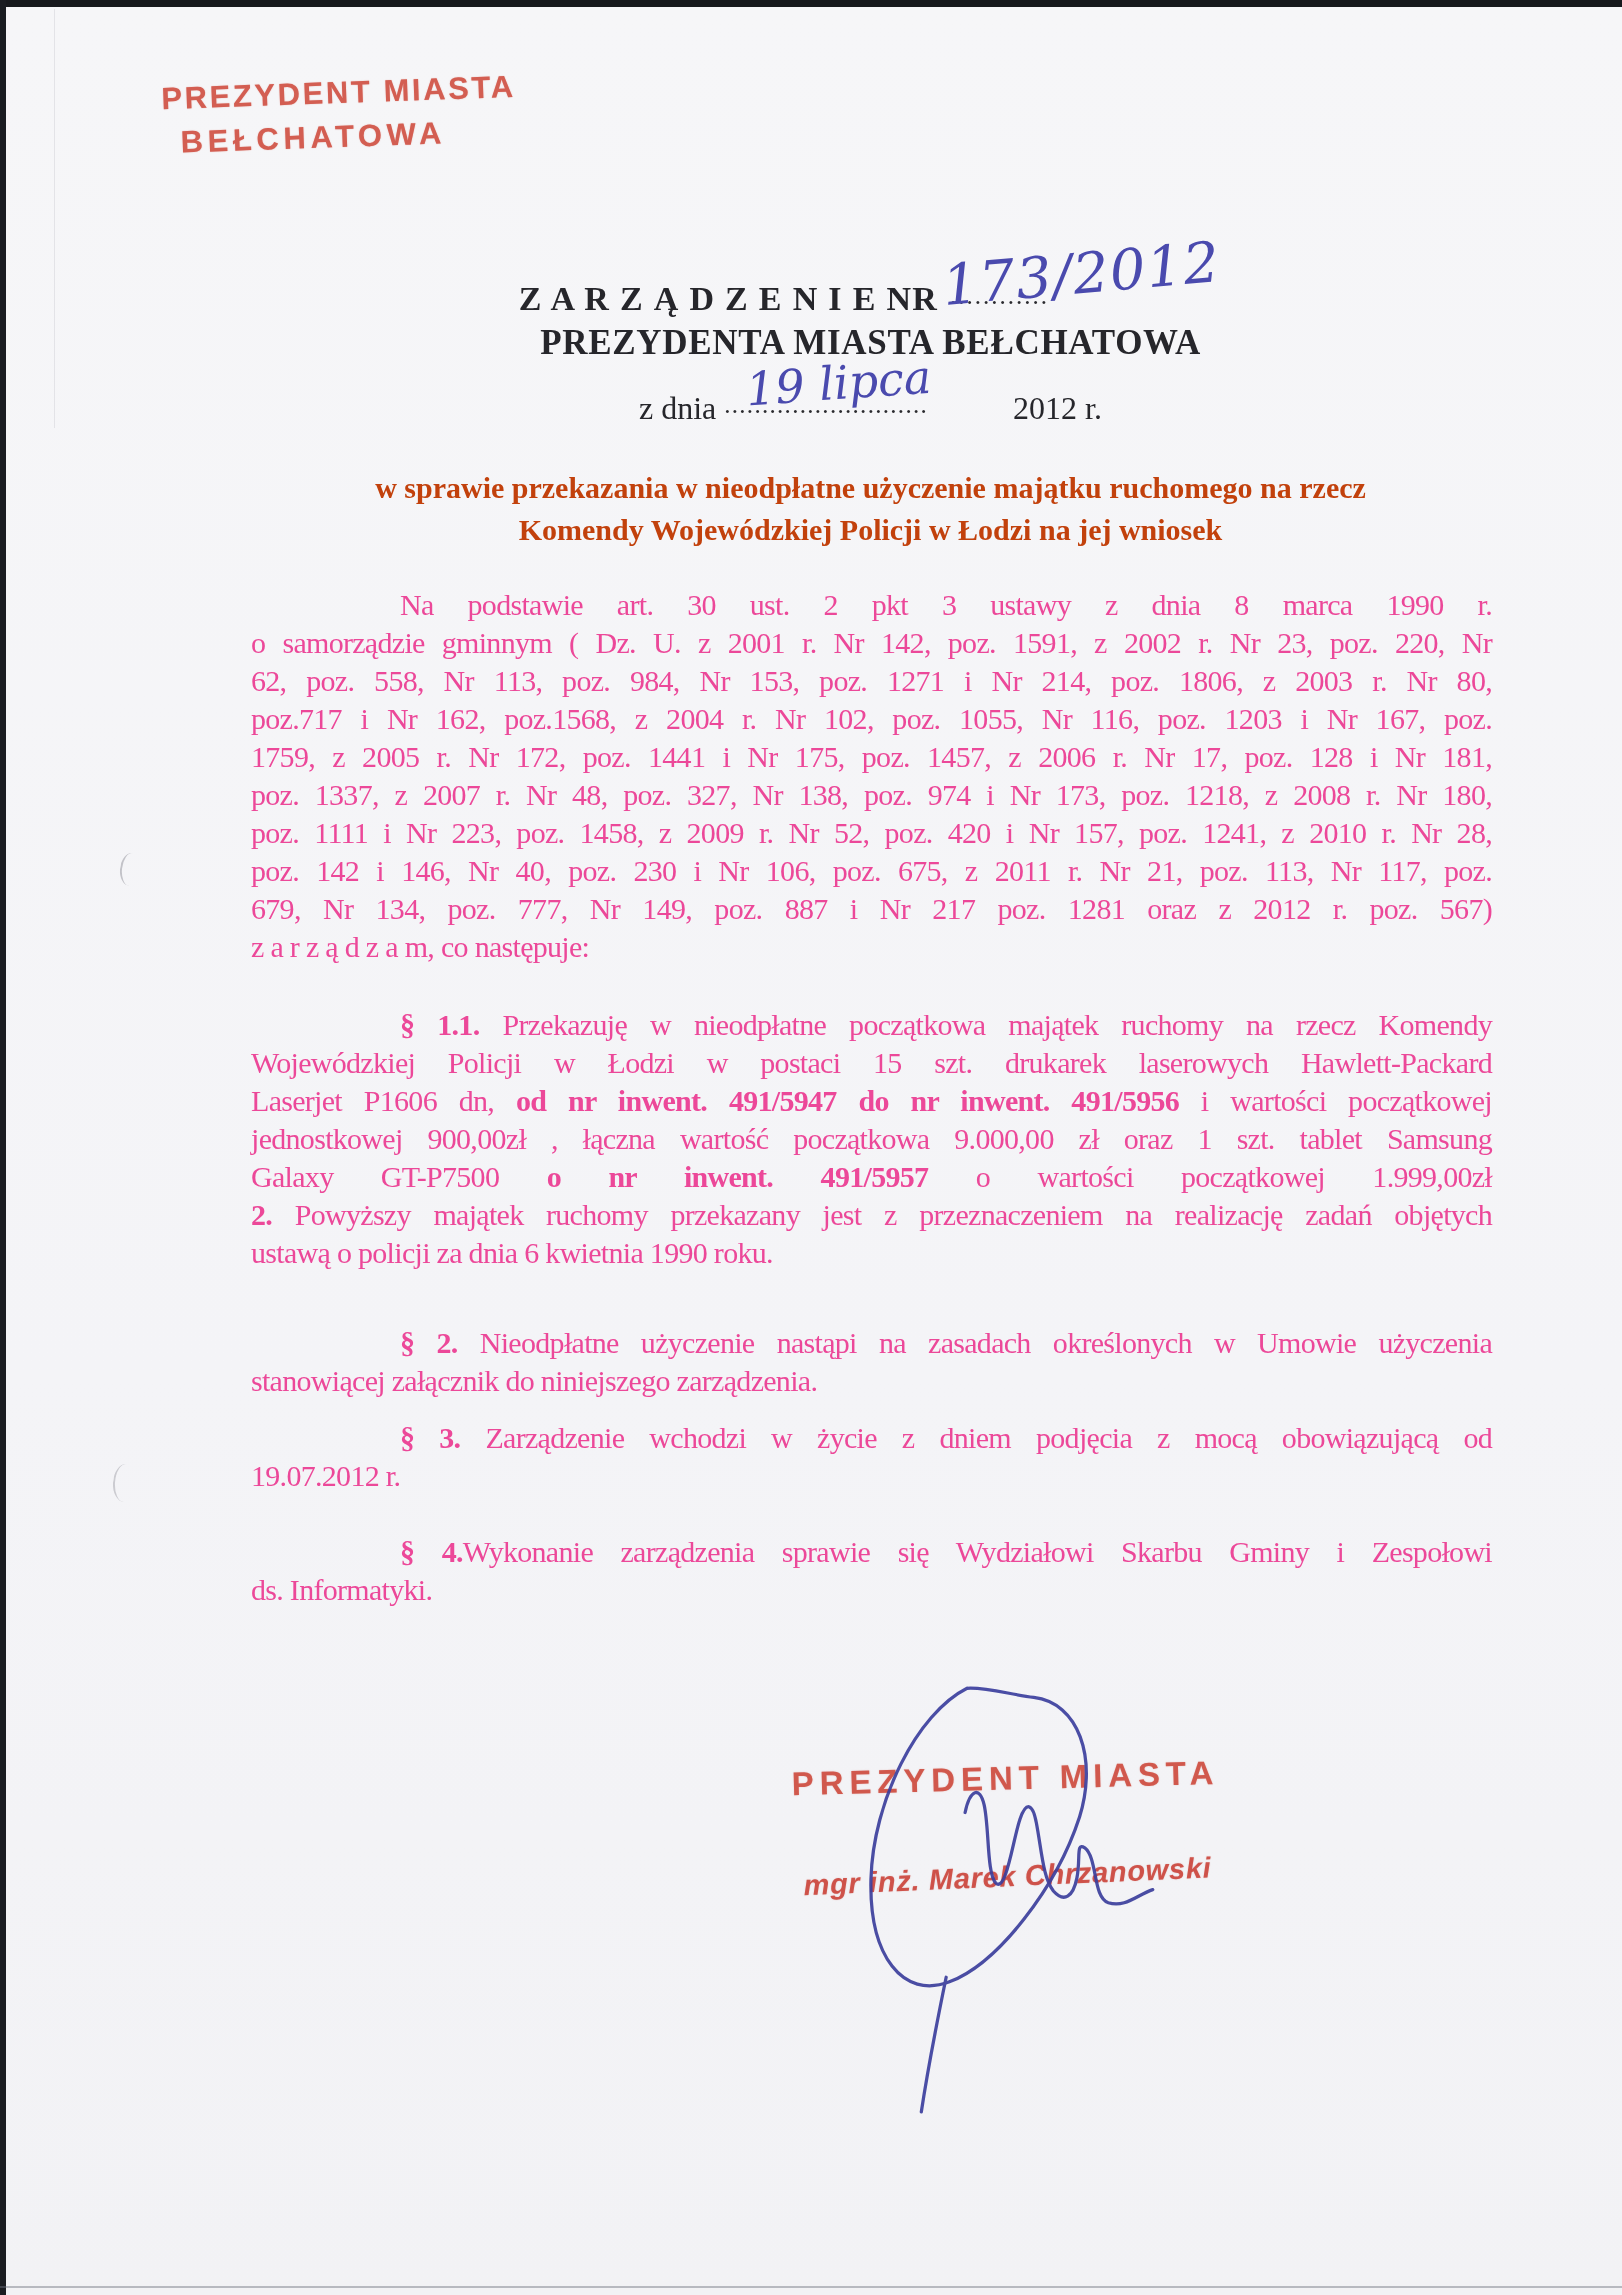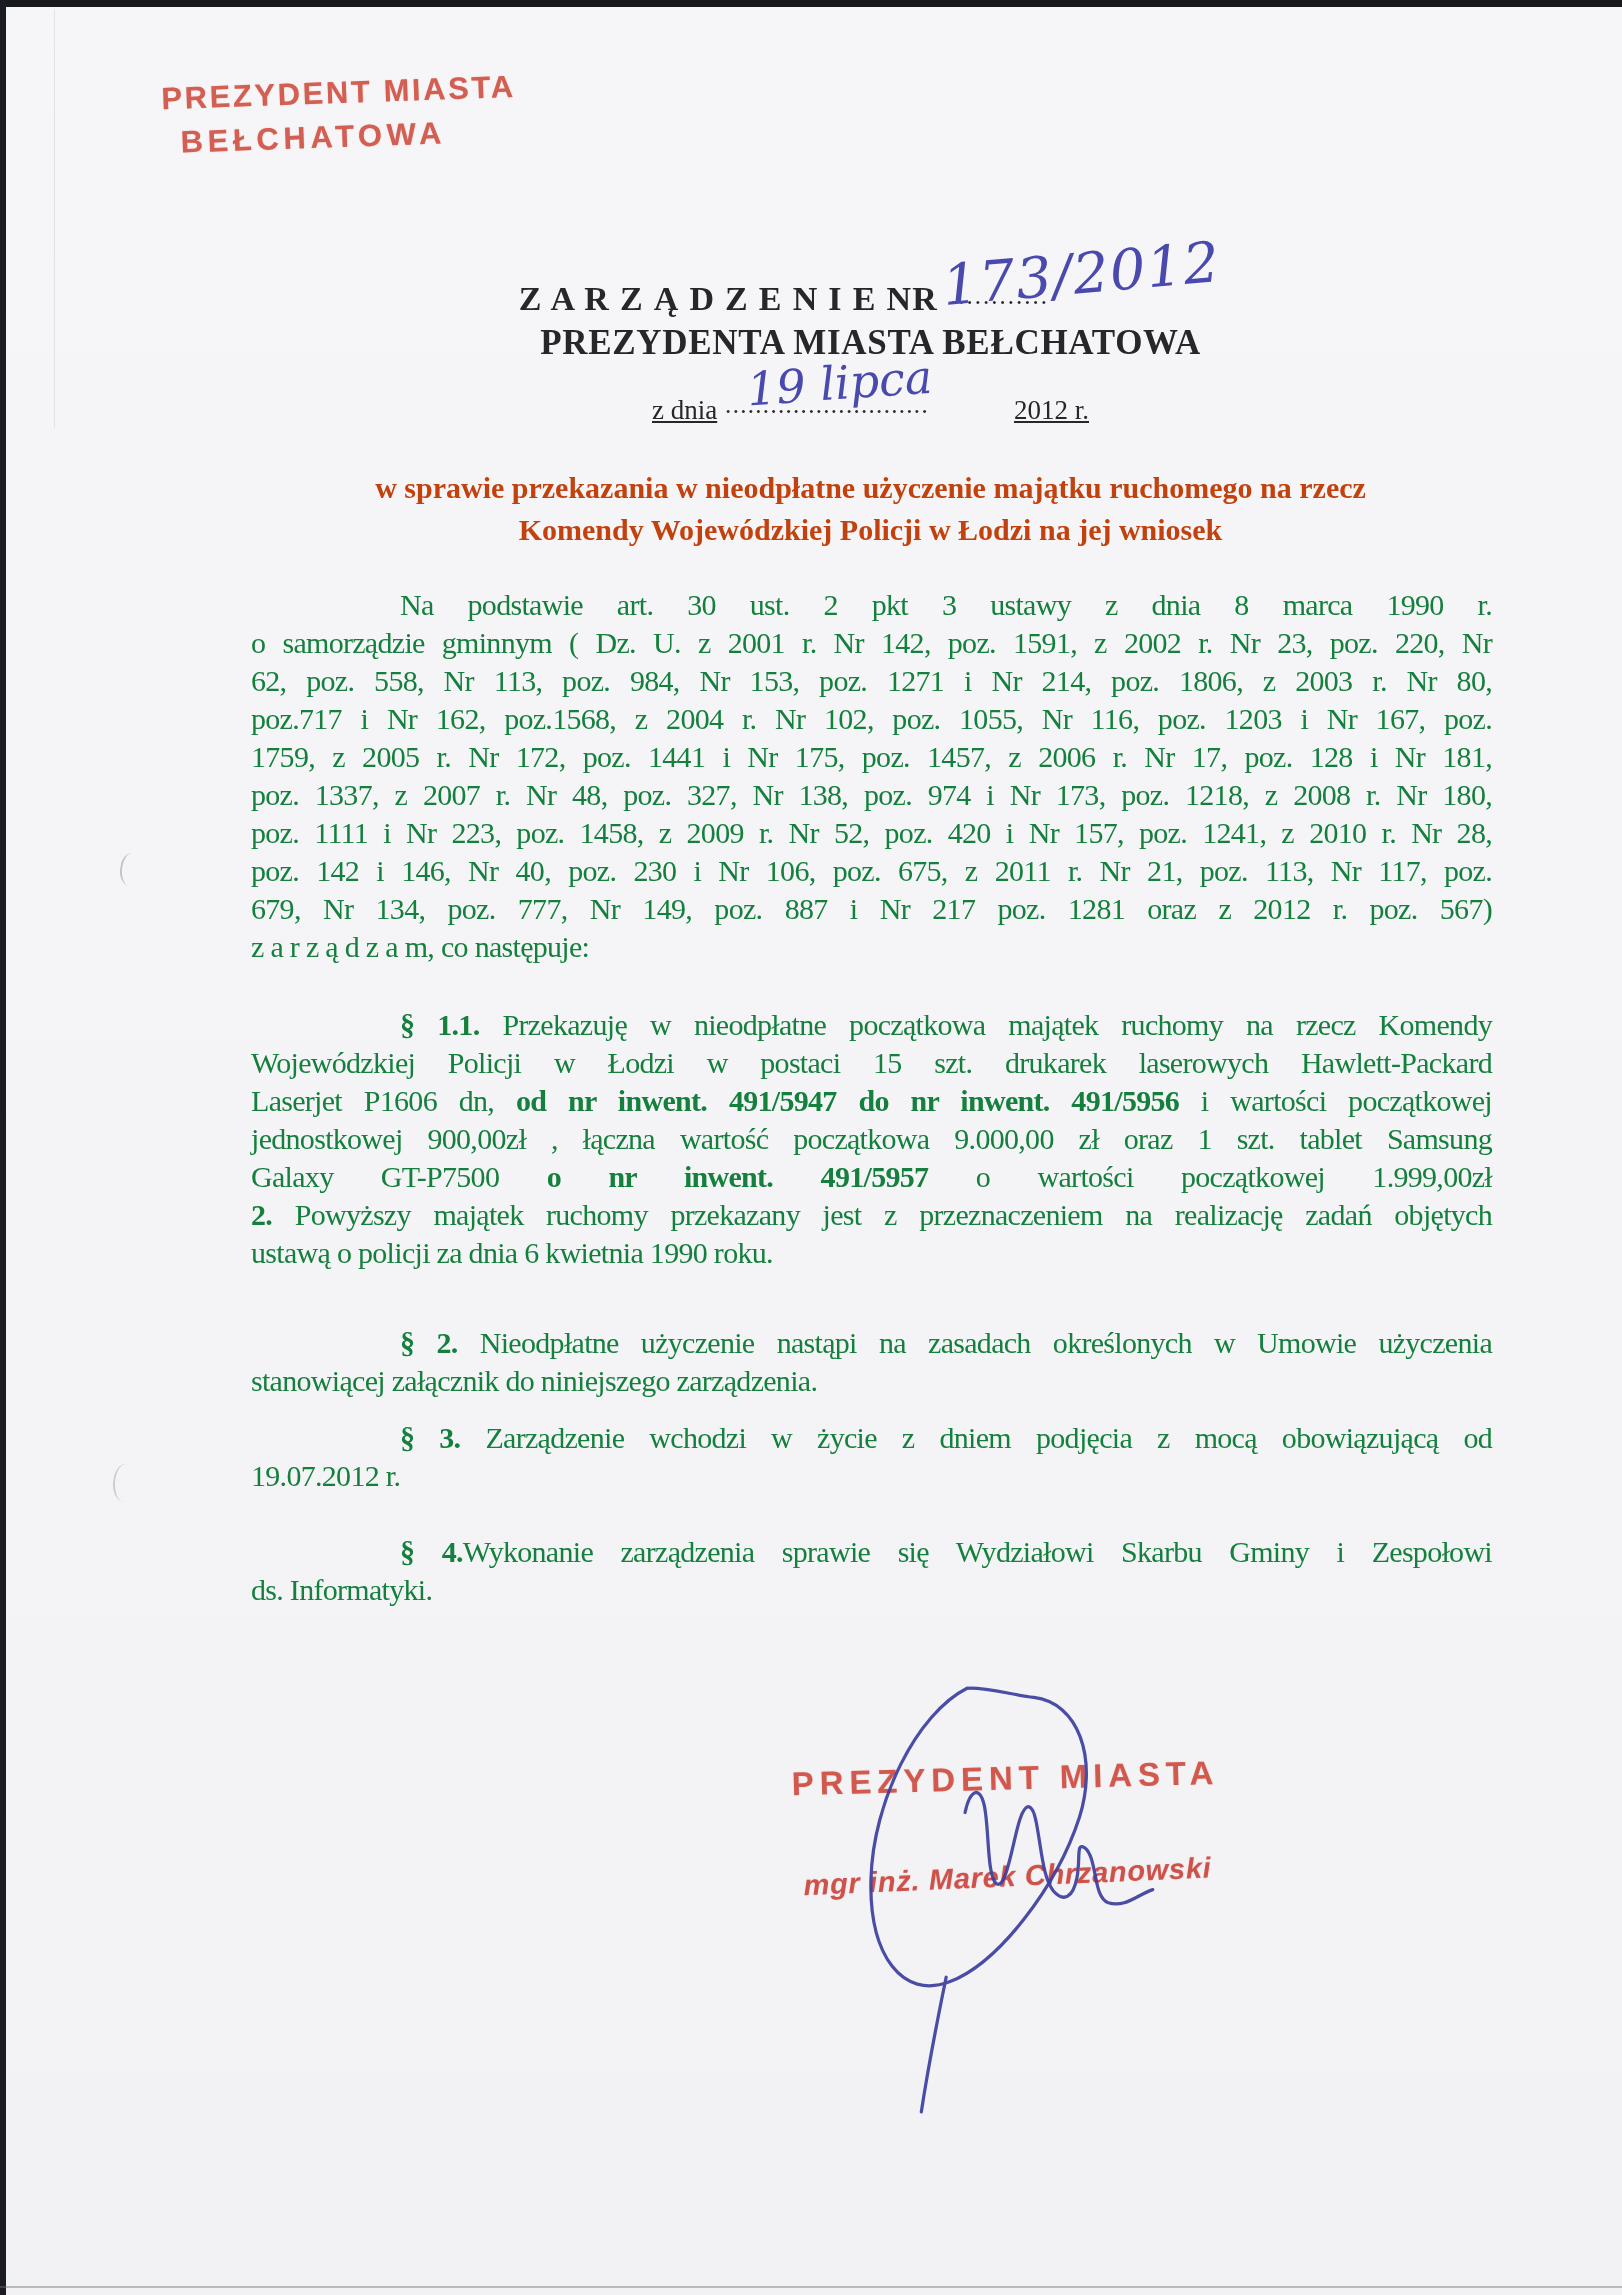--- a/index.html
+++ b/index.html
@@ -25,32 +25,32 @@
   
   .title-row{left:249px;width:1243px;display:flex;justify-content:center;
              align-items:baseline;color:#26262b;}
   .t1{font-weight:bold;font-size:34px;letter-spacing:1.3px;white-space:nowrap;}
   .numzone{position:relative;width:275px;height:43px;margin-left:9.2px;}
   .numzone .dots{position:absolute;left:2.6px;bottom:0;font-size:25px;letter-spacing:2px;color:#2a2a2e;}
   .hand{font-family:"DejaVu Serif",serif;font-style:italic;color:#4a4aae;}
   .hand-number{position:absolute;left:-5.2px;top:-26px;font-size:56px;
                letter-spacing:1.3px;transform:rotate(-5deg);white-space:nowrap;}
   .t2{font-weight:bold;font-size:35px;letter-spacing:0.7px;white-space:nowrap;}
-  .t3{font-size:27px;white-space:nowrap;text-decoration:underline;}
+  .t3{font-size:32px;white-space:nowrap;}
   .datezone{position:relative;width:281px;height:39px;margin:0 7.9px;}
   .datezone .dots{position:absolute;left:0;bottom:0;font-size:25px;letter-spacing:1.3px;color:#2a2a2e;}
   .hand-date{position:absolute;left:22px;top:-23.6px;font-size:46px;
              transform:rotate(-4deg);white-space:nowrap;}
 
   
   .subject{left:249px;top:467px;width:1243px;text-align:center;color:#c2410c;
            font-weight:bold;font-size:30px;line-height:42px;}
 
   
-  .para{position:absolute;left:251px;width:1241px;color:#15803d;
+  .para{position:absolute;left:251px;width:1241px;color:#ec4899;
         font-size:30px;line-height:38px;letter-spacing:-0.7px;}
   .tline{height:38px;white-space:normal;}
   .tline.just{text-align:justify;text-align-last:justify;}
   .tline.ind{padding-left:149px;}
   .b{font-weight:bold;}
 
   
   .pencil{border:0;border-left:2px solid #9b9ba3;border-radius:50%;opacity:.55;}
   .pencil.m1{left:120px;top:853px;width:19.6px;height:33px;transform:rotate(6deg);}
   .pencil.m2{left:113px;top:1464px;width:22px;height:38px;transform:rotate(4deg);opacity:.45;}

